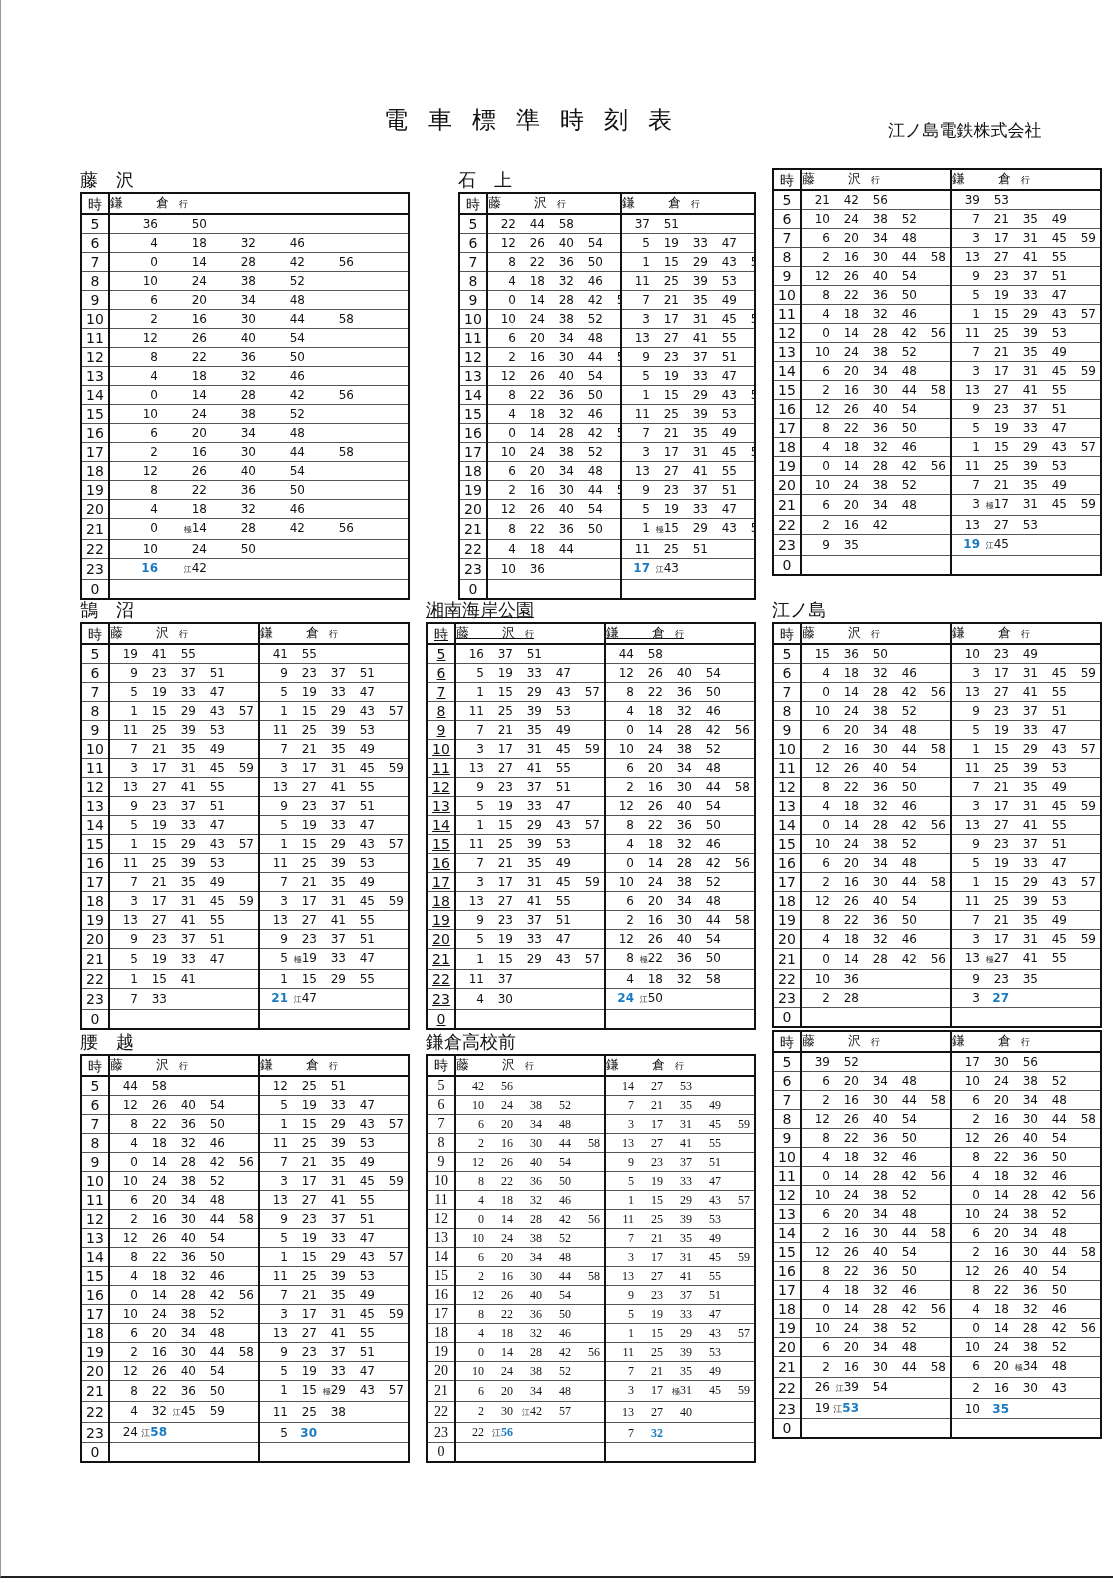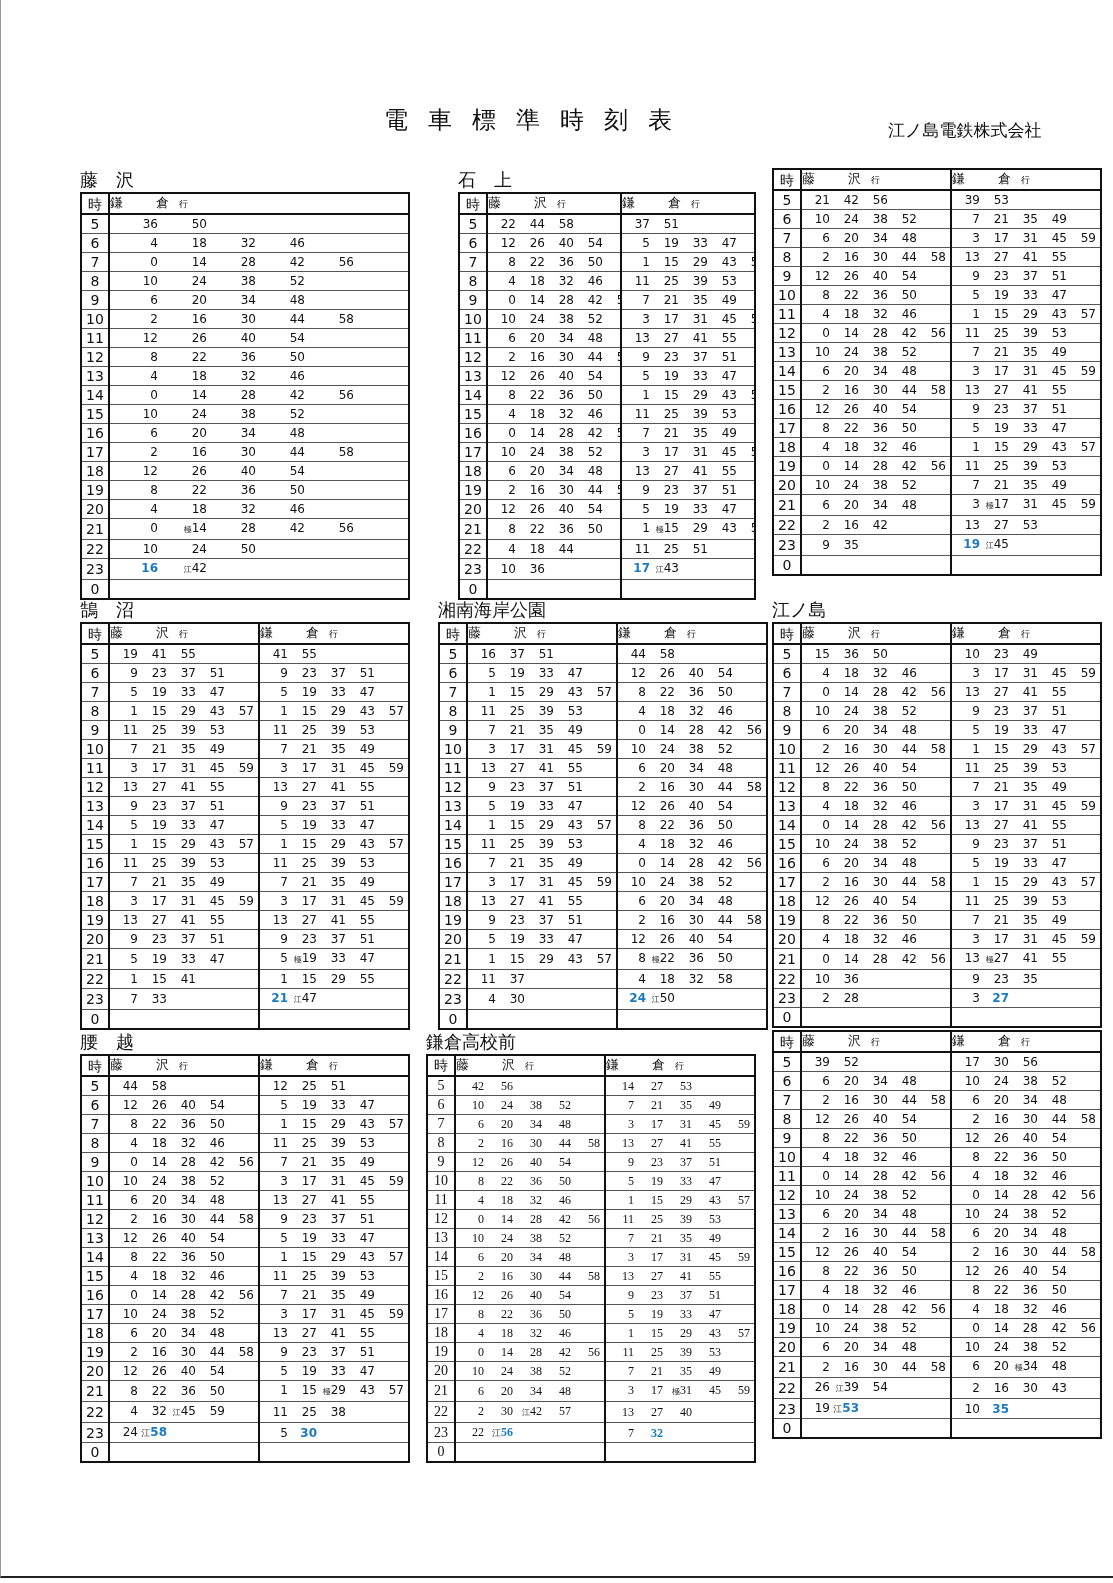--- a/index.html
+++ b/index.html
@@ -459,21 +459,21 @@
             <td class="dir"><span class="m blue">21</span><span class="m"><span class="mark">江</span><span>47</span></span></td>
           </tr>
           <tr>
             <td class="hour">0</td>
             <td class="dir"></td>
             <td class="dir"></td>
           </tr>
         </tbody>
       </table>
     </div>
-    <div class="station" style="left: 396px; top: 598px;">
+    <div class="station" style="left: 384px; top: 598px; text-decoration: underline;">
       <div class="station-name">湘南海岸公園</div>
       <table>
         <thead>
           <tr>
             <th class="hour">時</th>
             <th class="dirhead" style="border-right: 2px solid rgb(17, 17, 17);"><span>藤　沢</span><span class="suffix">行</span></th>
             <th class="dirhead"><span>鎌　倉</span><span class="suffix">行</span></th>
           </tr>
         </thead>
         <tbody>

